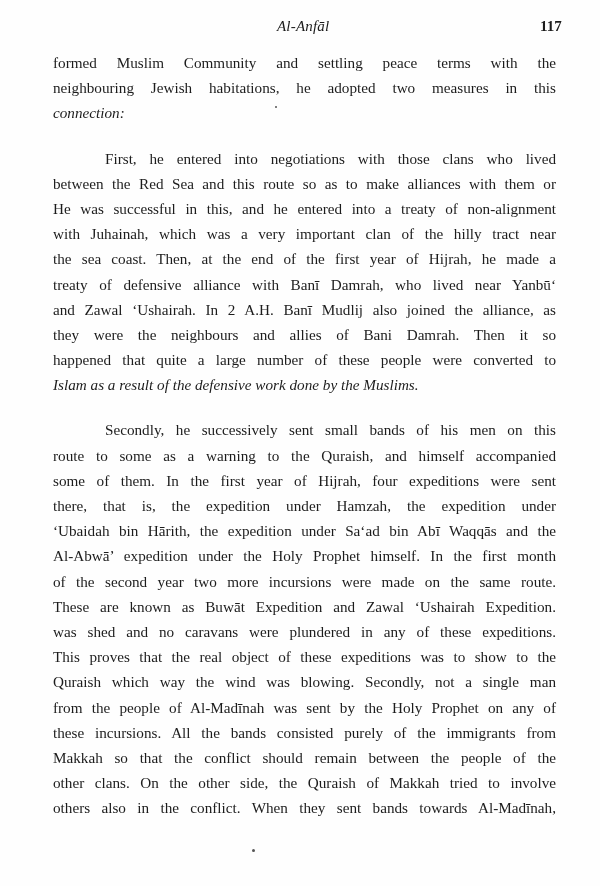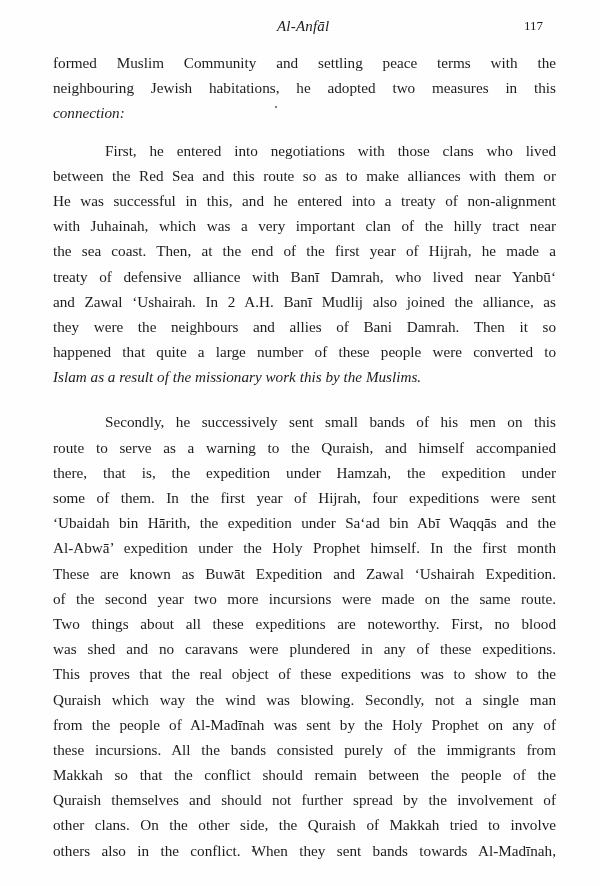--- a/index.html
+++ b/index.html
@@ -31,24 +31,24 @@
     .running-title {
       position: absolute;
       left: 277px;
       top: 0;
       font-style: italic;
       font-size: 15px;
       letter-spacing: 0.2px;
     }
     .page-number {
       position: absolute;
-      left: 524px;
+      left: 540px;
       top: 0;
-      font-weight: normal;
-      font-size: 13px;
+      font-weight: bold;
+      font-size: 15px;
     }
     .body-text {
       position: absolute;
       left: 53px;
       top: 50px;
       width: 503px;
       font-size: 15.2px;
     }
     .para {
       margin: 0 0 18px 0;
@@ -61,21 +61,21 @@
       text-align: justify;
       text-align-last: justify;
     }
     .line.last {
       text-align-last: left;
       font-style: italic;
     }
     .line.indent {
       padding-left: 52px;
     }
-    .para-1 { margin-bottom: 12px; }
+    .para-1 { margin-bottom: 20px; }
     .para-2 { margin-bottom: 20px; }
     .speck {
       position: absolute;
       width: 3px; height: 3px;
       border-radius: 50%;
       background: #555;
     }
   </style>
 </head>
 <body>
@@ -98,40 +98,38 @@
     <div class="para para-2">
       <span class="line indent">First, he entered into negotiations with those clans who lived</span>
       <span class="line">between the Red Sea and this route so as to make alliances with them or</span>
       <span class="line">He was successful in this, and he entered into a treaty of non-alignment</span>
       <span class="line">with Juhainah, which was a very important clan of the hilly tract near</span>
       <span class="line">the sea coast. Then, at the end of the first year of Hijrah, he made a</span>
       <span class="line">treaty of defensive alliance with Banī Damrah, who lived near Yanbū‘</span>
       <span class="line">and Zawal ‘Ushairah. In 2 A.H. Banī Mudlij also joined the alliance, as</span>
       <span class="line">they were the neighbours and allies of Bani Damrah. Then it so</span>
       <span class="line">happened that quite a large number of these people were converted to</span>
-      <span class="line last">Islam as a result of the missionary work this by the Muslims.</span>
+      <span class="line last">Islam as a result of the defensive work done by the Muslims.</span>
     </div>
 
     <div class="para para-3">
       <span class="line indent">Secondly, he successively sent small bands of his men on this</span>
-      <span class="line">route to serve as a warning to the Quraish, and himself accompanied</span>
+      <span class="line">route to some as a warning to the Quraish, and himself accompanied</span>
+      <span class="line">some of them. In the first year of Hijrah, four expeditions were sent</span>
       <span class="line">there, that is, the expedition under Hamzah, the expedition under</span>
-      <span class="line">some of them. In the first year of Hijrah, four expeditions were sent</span>
       <span class="line">‘Ubaidah bin Hārith, the expedition under Sa‘ad bin Abī Waqqās and the</span>
       <span class="line">Al-Abwā’ expedition under the Holy Prophet himself. In the first month</span>
+      <span class="line">of the second year two more incursions were made on the same route.</span>
       <span class="line">These are known as Buwāt Expedition and Zawal ‘Ushairah Expedition.</span>
-      <span class="line">of the second year two more incursions were made on the same route.</span>
-      <span class="line">Two things about all these expeditions are noteworthy. First, no blood</span>
       <span class="line">was shed and no caravans were plundered in any of these expeditions.</span>
       <span class="line">This proves that the real object of these expeditions was to show to the</span>
       <span class="line">Quraish which way the wind was blowing. Secondly, not a single man</span>
       <span class="line">from the people of Al-Madīnah was sent by the Holy Prophet on any of</span>
       <span class="line">these incursions. All the bands consisted purely of the immigrants from</span>
       <span class="line">Makkah so that the conflict should remain between the people of the</span>
-      <span class="line">Quraish themselves and should not further spread by the involvement of</span>
       <span class="line">other clans. On the other side, the Quraish of Makkah tried to involve</span>
       <span class="line">others also in the conflict. When they sent bands towards Al-Madīnah,</span>
 
     </div>
 
   </div>
 
   <span class="speck" style="left:252px; top:849px;"></span>
   <span class="speck" style="left:275px; top:106px; width:2px; height:2px;"></span>
 

